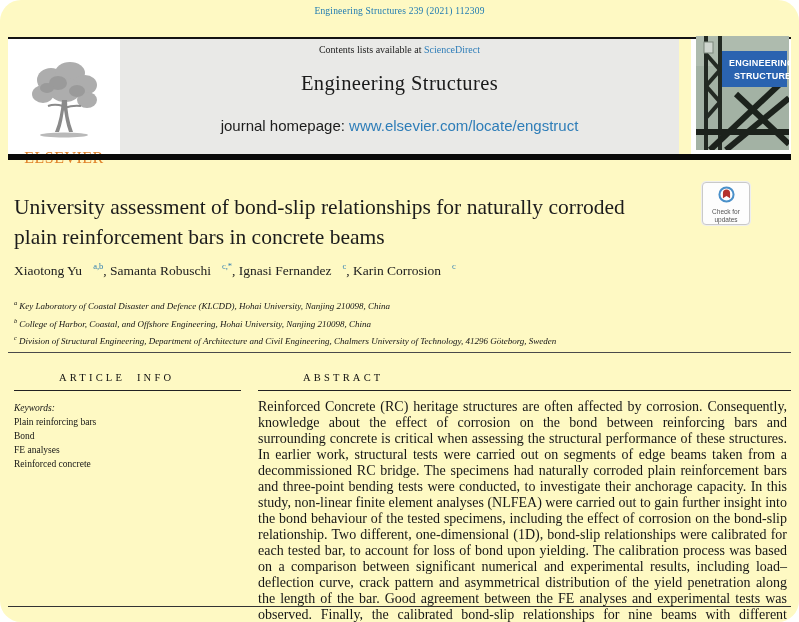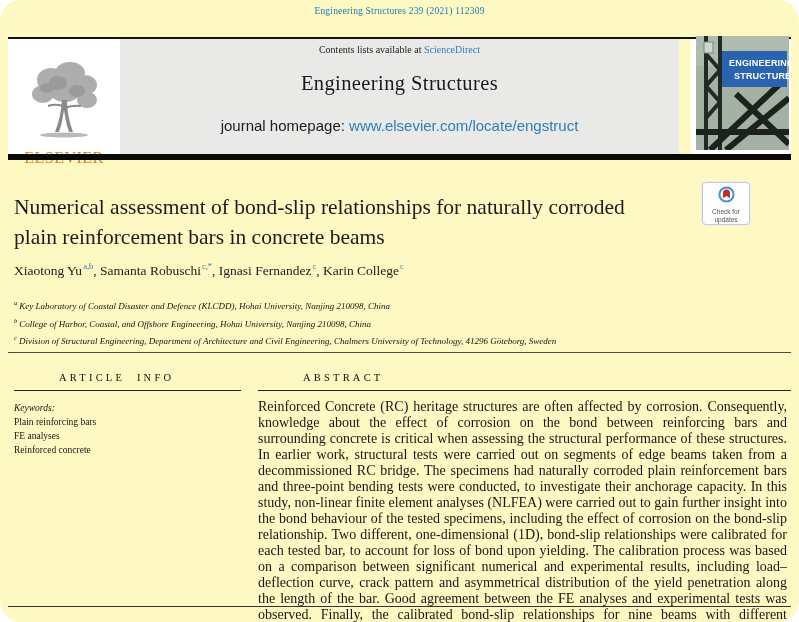--- a/index.html
+++ b/index.html
@@ -32,21 +32,21 @@
   #title{position:absolute;left:14px;top:192px;width:672px;font-size:21.5px;
          line-height:30px;color:#1c1c1c;}
   #badge{position:absolute;left:702px;top:182px;width:46px;height:41px;background:#fdfdfd;
          border:1px solid #c9c9c9;border-radius:4px;text-align:center;cursor:pointer;
          box-shadow:0 0 0 1px #eee;}
   #badge .txt{font-family:"Liberation Sans",sans-serif;font-size:6.5px;line-height:7.5px;
               color:#555;margin-top:1px;}
 
   
   #authors{position:absolute;left:14px;top:261px;font-size:13.5px;color:#202020;}
-  #authors sup{font-size:8.5px;color:#2e7db2;margin-left:1px;}
+  #authors sup{font-size:8.5px;color:#2e7db2;margin-left:11px;}
   #affiliations{position:absolute;left:14px;top:296px;font-size:9px;font-style:italic;
                 line-height:14.6px;color:#141414;}
   #affiliations sup{font-size:6.5px;margin-right:2px;}
 
   .rule-full{position:absolute;left:8px;width:783px;border-top:1px solid #4a4a4a;}
   #rule-affil{top:352px;}
   #rule-bottom{top:606px;border-top:1.5px solid #333;}
 
   .section-head{position:absolute;top:372px;font-size:10.5px;letter-spacing:3.2px;
                 word-spacing:6px;color:#111;margin-left:45px;}
@@ -124,60 +124,61 @@
           <text x="33" y="30" font-family="Liberation Sans, sans-serif" font-size="9" font-weight="bold" fill="#ffffff" letter-spacing="0.2">ENGINEERING</text>
           <text x="38" y="43" font-family="Liberation Sans, sans-serif" font-size="9" font-weight="bold" fill="#ffffff" letter-spacing="0.2">STRUCTURES</text>
         </svg>
       </span>
     </div>
   </div>
 
   <div id="black-bar"></div>
 
   <div id="title">
-    <div>Numerical assessment of bond-slip relationships for naturally corroded</div>
+    <div>University assessment of bond-slip relationships for naturally corroded</div>
     <div>plain reinforcement bars in concrete beams</div>
   </div>
 
   <div id="badge">
     <span>
       <svg width="17" height="17" viewBox="0 0 20 20" style="margin-top:3px;">
         <circle cx="10" cy="10" r="8.3" fill="#ffffff" stroke="#4a90c9" stroke-width="2.4"></circle>
         <path d="M5.8 8.2 a4.2 4.2 0 0 1 8.4 0 v6.2 l-4.2 -2.6 l-4.2 2.6 z" fill="#b5322d"></path>
       </svg>
     </span>
     <div class="txt">
       <div>Check for</div>
       <div>updates</div>
     </div>
   </div>
 
   <div id="authors">
     <span><span>Xiaotong Yu</span><sup>a,b</sup><span>, </span></span>
     <span><span>Samanta Robuschi</span><sup>c,*</sup><span>, </span></span>
     <span><span>Ignasi Fernandez</span><sup>c</sup><span>, </span></span>
-    <span><span>Karin College</span><sup>c</sup><span></span></span>
+    <span><span>Karin Corrosion</span><sup>c</sup><span></span></span>
   </div>
 
   <div id="affiliations">
     <div><sup>a</sup><span>Key Laboratory of Coastal Disaster and Defence (KLCDD), Hohai University, Nanjing 210098, China</span></div>
     <div><sup>b</sup><span>College of Harbor, Coastal, and Offshore Engineering, Hohai University, Nanjing 210098, China</span></div>
     <div><sup>c</sup><span>Division of Structural Engineering, Department of Architecture and Civil Engineering, Chalmers University of Technology, 41296 Göteborg, Sweden</span></div>
   </div>
 
   <div id="rule-affil" class="rule-full"></div>
 
   <div id="article-info-head" class="section-head">ARTICLE INFO</div>
   <div id="abstract-head" class="section-head">ABSTRACT</div>
   <div id="rule-info"></div>
   <div id="rule-abs"></div>
 
   <div id="keywords">
     <div class="kw-label">Keywords:</div>
     <div>Plain reinforcing bars</div>
+    <div>Bond</div>
     <div>FE analyses</div>
     <div>Reinforced concrete</div>
   </div>
 
   <div id="abstract-text">Reinforced Concrete (RC) heritage structures are often affected by corrosion. Consequently, knowledge about the effect of corrosion on the bond between reinforcing bars and surrounding concrete is critical when assessing the structural performance of these structures. In earlier work, structural tests were carried out on segments of edge beams taken from a decommissioned RC bridge. The specimens had naturally corroded plain reinforcement bars and three-point bending tests were conducted, to investigate their anchorage capacity. In this study, non-linear finite element analyses (NLFEA) were carried out to gain further insight into the bond behaviour of the tested specimens, including the effect of corrosion on the bond-slip relationship. Two different, one-dimensional (1D), bond-slip relationships were calibrated for each tested bar, to account for loss of bond upon yielding. The calibration process was based on a comparison between significant numerical and experimental results, including load–deflection curve, crack pattern and asymmetrical distribution of the yield penetration along the length of the bar. Good agreement between the FE analyses and experimental tests was observed. Finally, the calibrated bond-slip relationships for nine beams with different corrosion levels, casting positions, and visual damage are presented and discussed. The loss of bond at yielding and yield penetration asymmetry are both shown to be crucial factors for adequately describing structural behaviour.</div>
 
   <div id="rule-bottom" class="rule-full"></div>
 
 </div>
 

